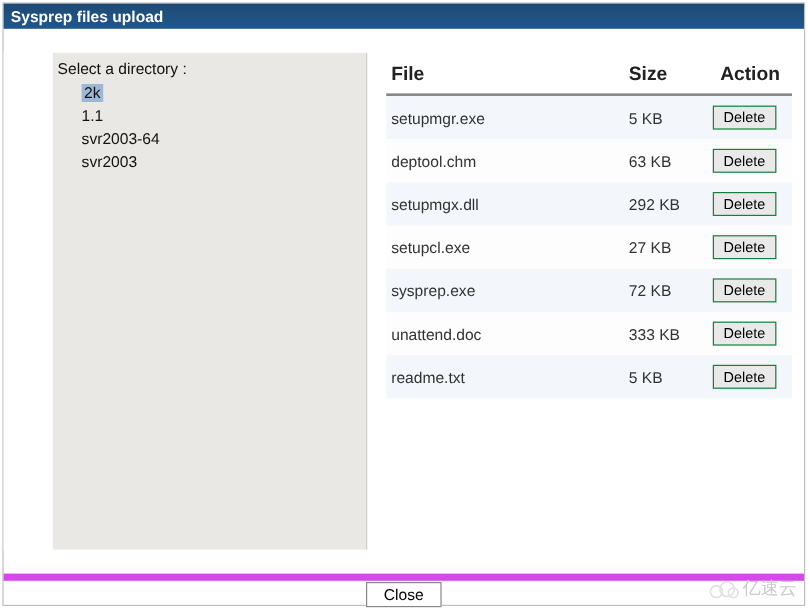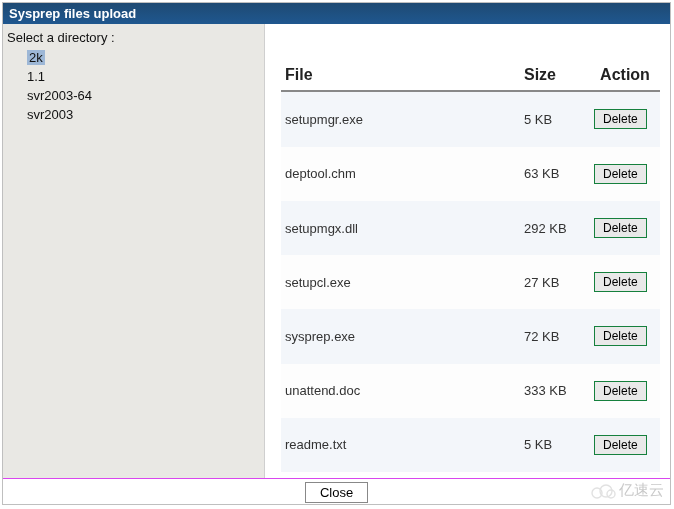--- a/index.html
+++ b/index.html
@@ -14,20 +14,21 @@
   }
   .window {
     border: 1px solid #bfbfbf;
     width: 669px;
     height: 503px;
     margin: 2px;
     display: flex;
     flex-direction: column;
     position: relative;
     background: #fff;
+    gap: 20px;
   }
   .titlebar {
     background: #1f4e79;
     background: linear-gradient(#1e4a73, #1f578f);
     color: #fff;
     font-weight: bold;
     font-size: 13px;
     padding: 3px 6px;
     height: 21px;
     line-height: 15px;
@@ -38,43 +39,43 @@
     background: #fff;
     min-height: 0;
   }
   .sidebar {
     width: 262px;
     background: #e9e8e4;
     border-right: 1px solid #cfcfcf;
     padding: 6px 4px 6px 4px;
     font-size: 13px;
     color: #111;
+    margin-left: 41px;
   }
   .sidebar-title {
     margin-bottom: 3px;
   }
   .dir-list {
     list-style: none;
     padding-left: 20px;
   }
   .dir-list li {
     padding: 2px 0;
     cursor: pointer;
   }
   .dir-list li.selected span.lbl {
     background: #9db7d6;
     padding: 0 2px;
   }
   .main {
     flex: 1;
     padding: 6px 10px 6px 16px;
     display: flex;
-    flex-direction: row;
+    flex-direction: column;
     min-width: 0;
-    margin-top: 32px;
   }
   table.files {
     width: 100%;
     border-collapse: collapse;
     table-layout: fixed;
   }
   table.files th {
     text-align: left;
     font-size: 16px;
     font-weight: bold;
@@ -102,21 +103,21 @@
   }
   .action-cell { text-align: left; }
   .upload-area {
     margin-top: 70px;
     font-size: 13px;
   }
   .upload-area .hint { color: #333; margin-bottom: 4px; }
   .browse-row { display:flex; align-items:center; gap:6px; }
   .footer {
     height: 26px;
-    border-top: 1px solid #d946ef;
+    border-top: 6px solid #d946ef;
     display: flex;
     justify-content: center;
     align-items: center;
     padding-top:2px;
   }
   .close-btn {
     background: #fff;
     border: 1px solid #888;
     padding: 2px 14px;
     font-size: 13px;

